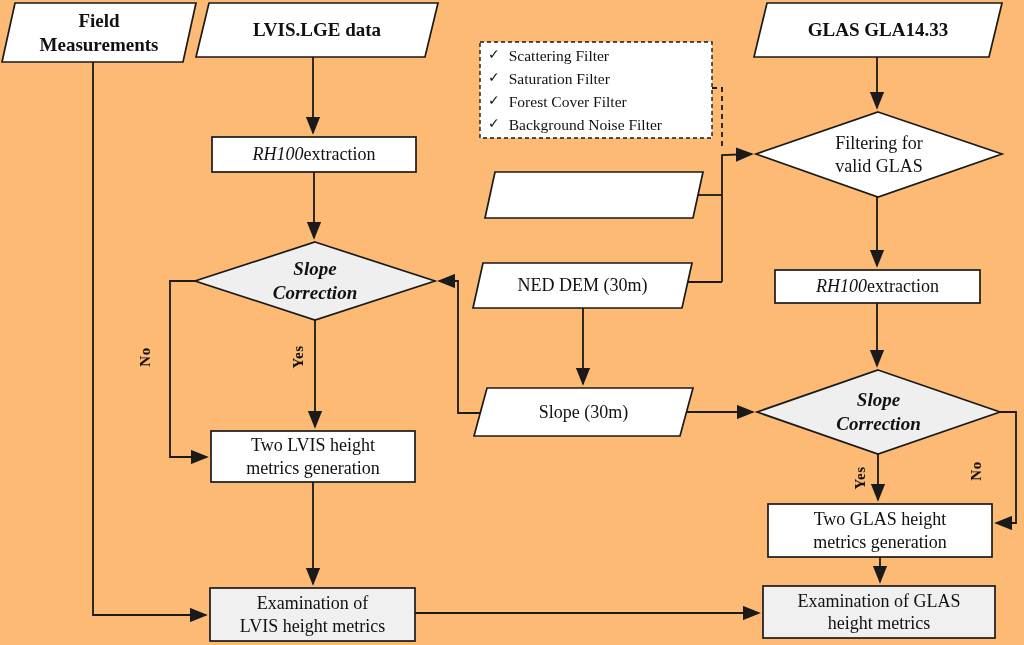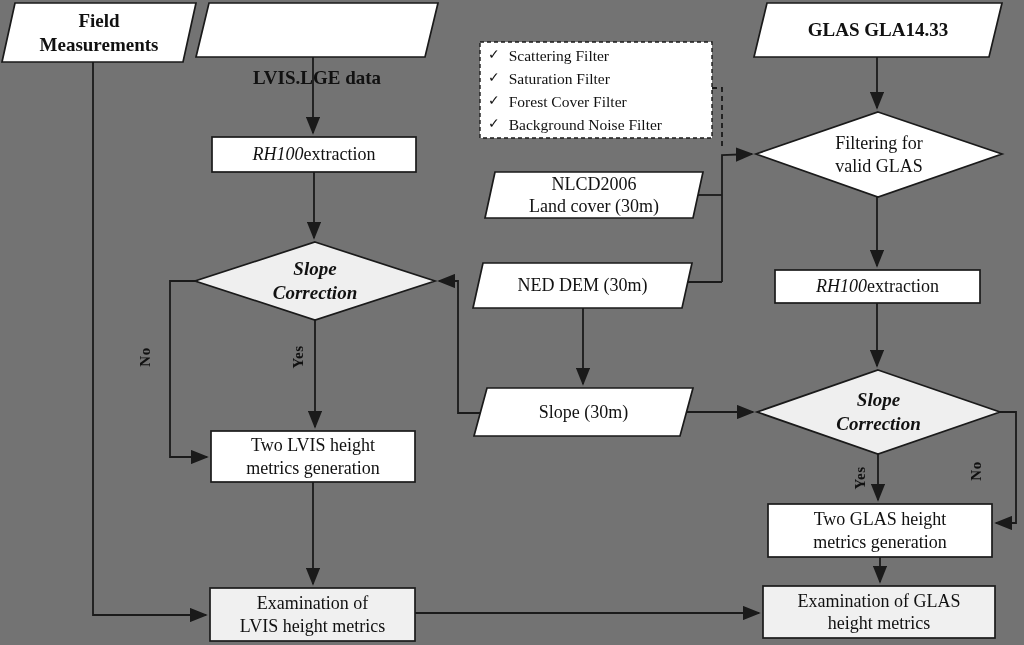--- a/index.html
+++ b/index.html
@@ -1,17 +1,17 @@
 <!DOCTYPE html>
 <html><head>
 <meta charset="utf-8">
 <style>
   html,body{margin:0;padding:0;background:#ffffff;}
   #stage{
-    position:relative;width:1024px;height:645px;background:#737373;
+    position:relative;width:1024px;height:645px;background:#fdba74;
     font-family:"Liberation Serif","DejaVu Serif",serif;color:#111111;
     overflow:hidden;
   }
   #wires{position:absolute;left:0;top:0;width:1024px;height:645px;}
   .txt{
     position:absolute;display:flex;align-items:center;justify-content:center;
     text-align:center;white-space:pre-line;line-height:1.25;font-size:18px;
     pointer-events:none;
   }
   .hdr{font-weight:bold;font-size:19px;}
@@ -80,21 +80,21 @@
       <rect x="775" y="270" width="205" height="33" fill="#ffffff"></rect>
       <rect x="211" y="431" width="204" height="51" fill="#ffffff"></rect>
       <rect x="768" y="504" width="224" height="53" fill="#ffffff"></rect>
       <rect x="210" y="588" width="205" height="53" fill="#f0f0f0"></rect>
       <rect x="763" y="586" width="232" height="52" fill="#f0f0f0"></rect>
     </g>
   </svg>
 
   <div class="txt hdr" style="left:2px;top:3px;width:194px;height:59px;">Field
 Measurements</div>
-  <div class="txt hdr" style="left:196px;top:3px;width:242px;height:54px;margin-top:48px;">LVIS.LGE data</div>
+  <div class="txt hdr" style="left:196px;top:3px;width:242px;height:54px;">LVIS.LGE data</div>
   <div class="txt hdr" style="left:754px;top:3px;width:248px;height:54px;">GLAS GLA14.33</div>
 
   <div class="filters">
     <div class="filter-row">
       <span class="check">✓</span>
       <span>Scattering Filter</span>
     </div>
     <div class="filter-row">
       <span class="check">✓</span>
       <span>Saturation Filter</span>
@@ -102,22 +102,20 @@
     <div class="filter-row">
       <span class="check">✓</span>
       <span>Forest Cover Filter</span>
     </div>
     <div class="filter-row">
       <span class="check">✓</span>
       <span>Background Noise Filter</span>
     </div>
   </div>
 
-  <div class="txt" style="left:485px;top:172px;width:218px;height:46px;">NLCD2006
-Land cover (30m)</div>
   <div class="txt" style="left:473px;top:263px;width:219px;height:45px;">NED DEM (30m)</div>
   <div class="txt" style="left:474px;top:388px;width:219px;height:48px;font-family:Liberation Serif, serif;">Slope (30m)</div>
 
   <div class="txt" style="left:756px;top:112px;width:246px;height:85px;">Filtering for
 valid GLAS</div>
   <div class="txt bold" style="left:195px;top:242px;width:240px;height:78px;">Slope
 Correction</div>
   <div class="txt bold" style="left:757px;top:370px;width:243px;height:84px;">Slope
 Correction</div>
 

